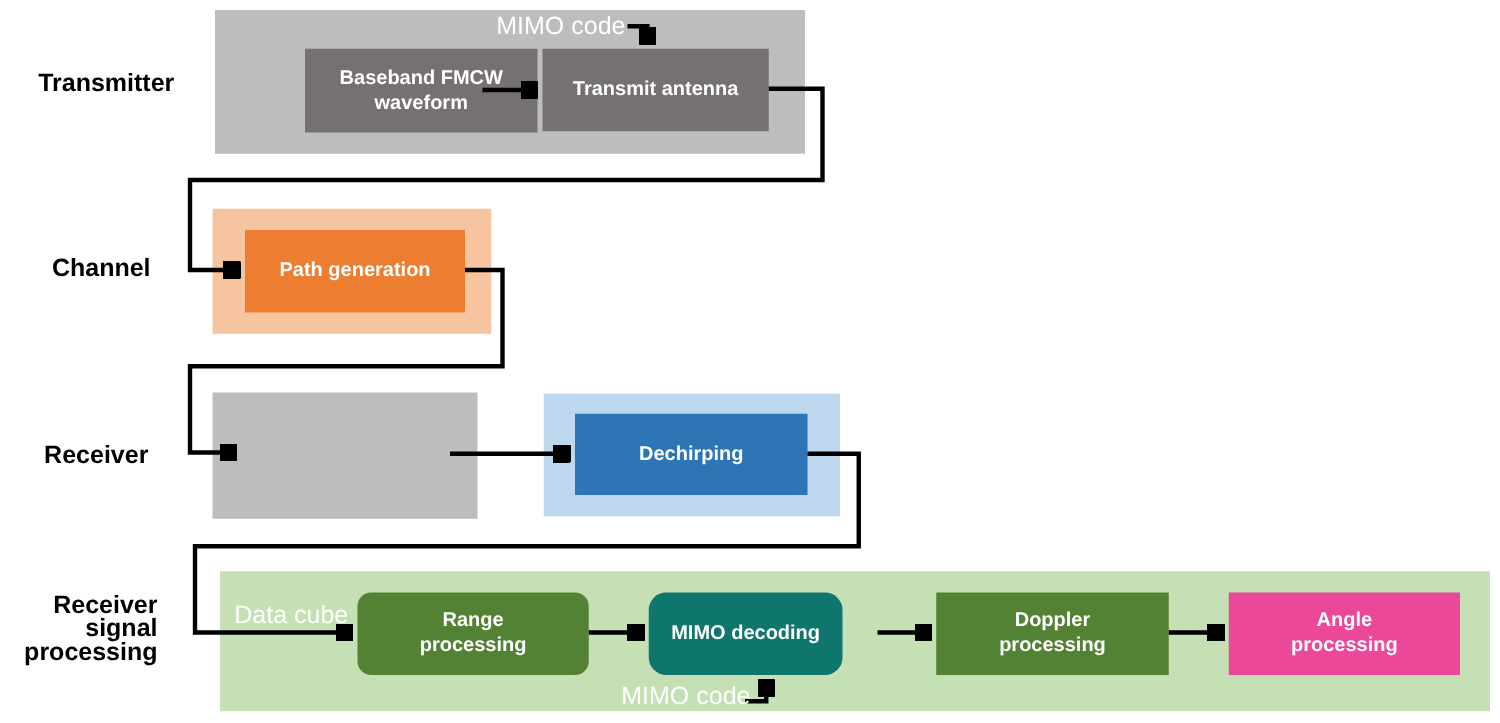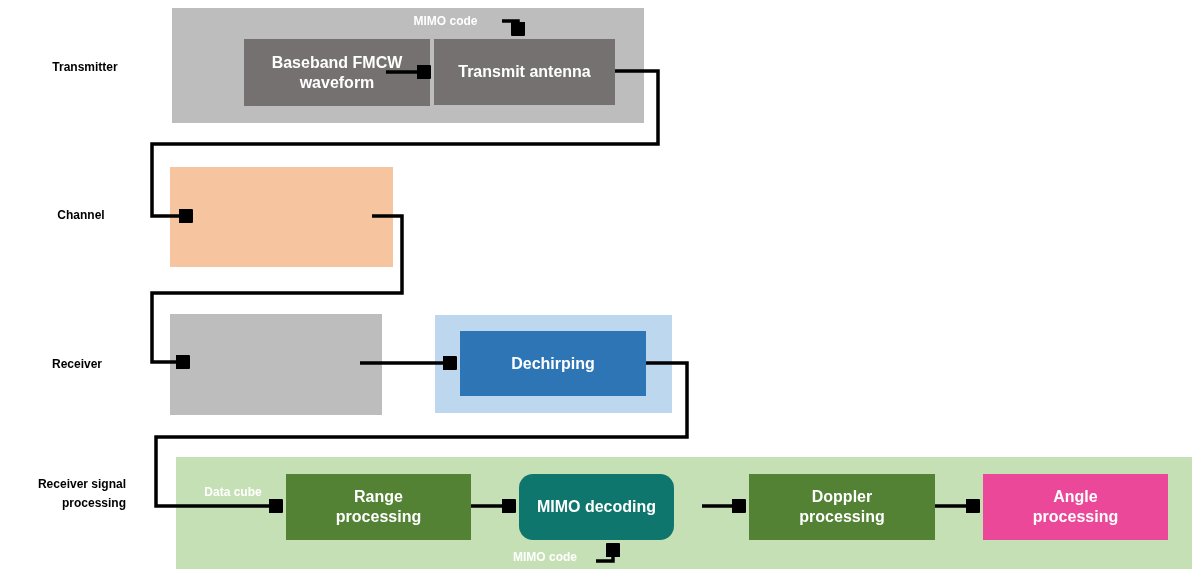--- a/index.html
+++ b/index.html
@@ -28,31 +28,31 @@
     font-size: 16px;
     line-height: 20px;
     text-align: center;
     white-space: pre-line;
     z-index: 2;
   }
   .side-label {
     position: absolute;
     color: #000000;
     font-weight: bold;
-    font-size: 12px;
+    font-size: 20px;
     line-height: 19px;
     text-align: center;
     white-space: pre-line;
     z-index: 2;
   }
   .float-label {
     position: absolute;
     color: #ffffff;
-    font-weight: bold;
-    font-size: 12px;
+    font-weight: normal;
+    font-size: 20px;
     line-height: 18px;
     text-align: center;
     white-space: nowrap;
     z-index: 4;
   }
   .connectors {
     position: absolute;
     left: 0;
     top: 0;
     z-index: 3;
@@ -77,22 +77,23 @@
 
   <div class="side-label" style="left:10px; top:58px; width:150px;">Transmitter</div>
   <div class="side-label" style="left:2px; top:355px; width:150px;">Receiver</div>
   <div class="side-label" style="left:6px; top:206px; width:150px;">Channel</div>
   <div class="side-label" style="left:0px; top:475px; width:126px;text-align:right;">Receiver signal
 processing</div>
 
   <div class="block" style="left: 200px; top: 39px; width: 186px; height: 67px; background-color: rgb(118, 113, 113); margin-left: 44px;">Baseband FMCW
 waveform</div>
   <div class="block" style="left: 434px; top: 39px; width: 181px; height: 66px; background-color: rgb(118, 113, 113);">Transmit antenna</div>
+  <div class="block" style="left: 196px; top: 184px; width: 176px; height: 66px; background-color: rgb(237, 125, 49);">Path generation</div>
   <div class="block" style="left: 460px; top: 331px; width: 186px; height: 65px; background-color: rgb(46, 117, 182);">Dechirping</div>
-  <div class="block" style="left: 286px; top: 474px; width: 185px; height: 66px; background-color: rgb(84, 130, 53);">Range
+  <div class="block" style="left: 286px; top: 474px; width: 185px; height: 66px; background-color: rgb(84, 130, 53); border-radius: 11px;">Range
 processing</div>
   <div class="block" style="left: 519px; top: 474px; width: 155px; height: 66px; background-color: #0f766e; border-radius: 14px;">MIMO decoding</div>
   <div class="block" style="left: 749px; top: 474px; width: 186px; height: 66px; background-color: rgb(84, 130, 53);">Doppler
 processing</div>
   <div class="block" style="left: 983px; top: 474px; width: 185px; height: 66px; background-color: #ec4899;">Angle
 processing</div>
 
   <div class="float-label" style="left:397px; top:12px; width:97px;">MIMO code</div>
   <div class="float-label" style="left:186px; top:483px; width:94px;">Data cube</div>
   <div class="float-label" style="left:497px; top:548px; width:96px;">MIMO code</div>

